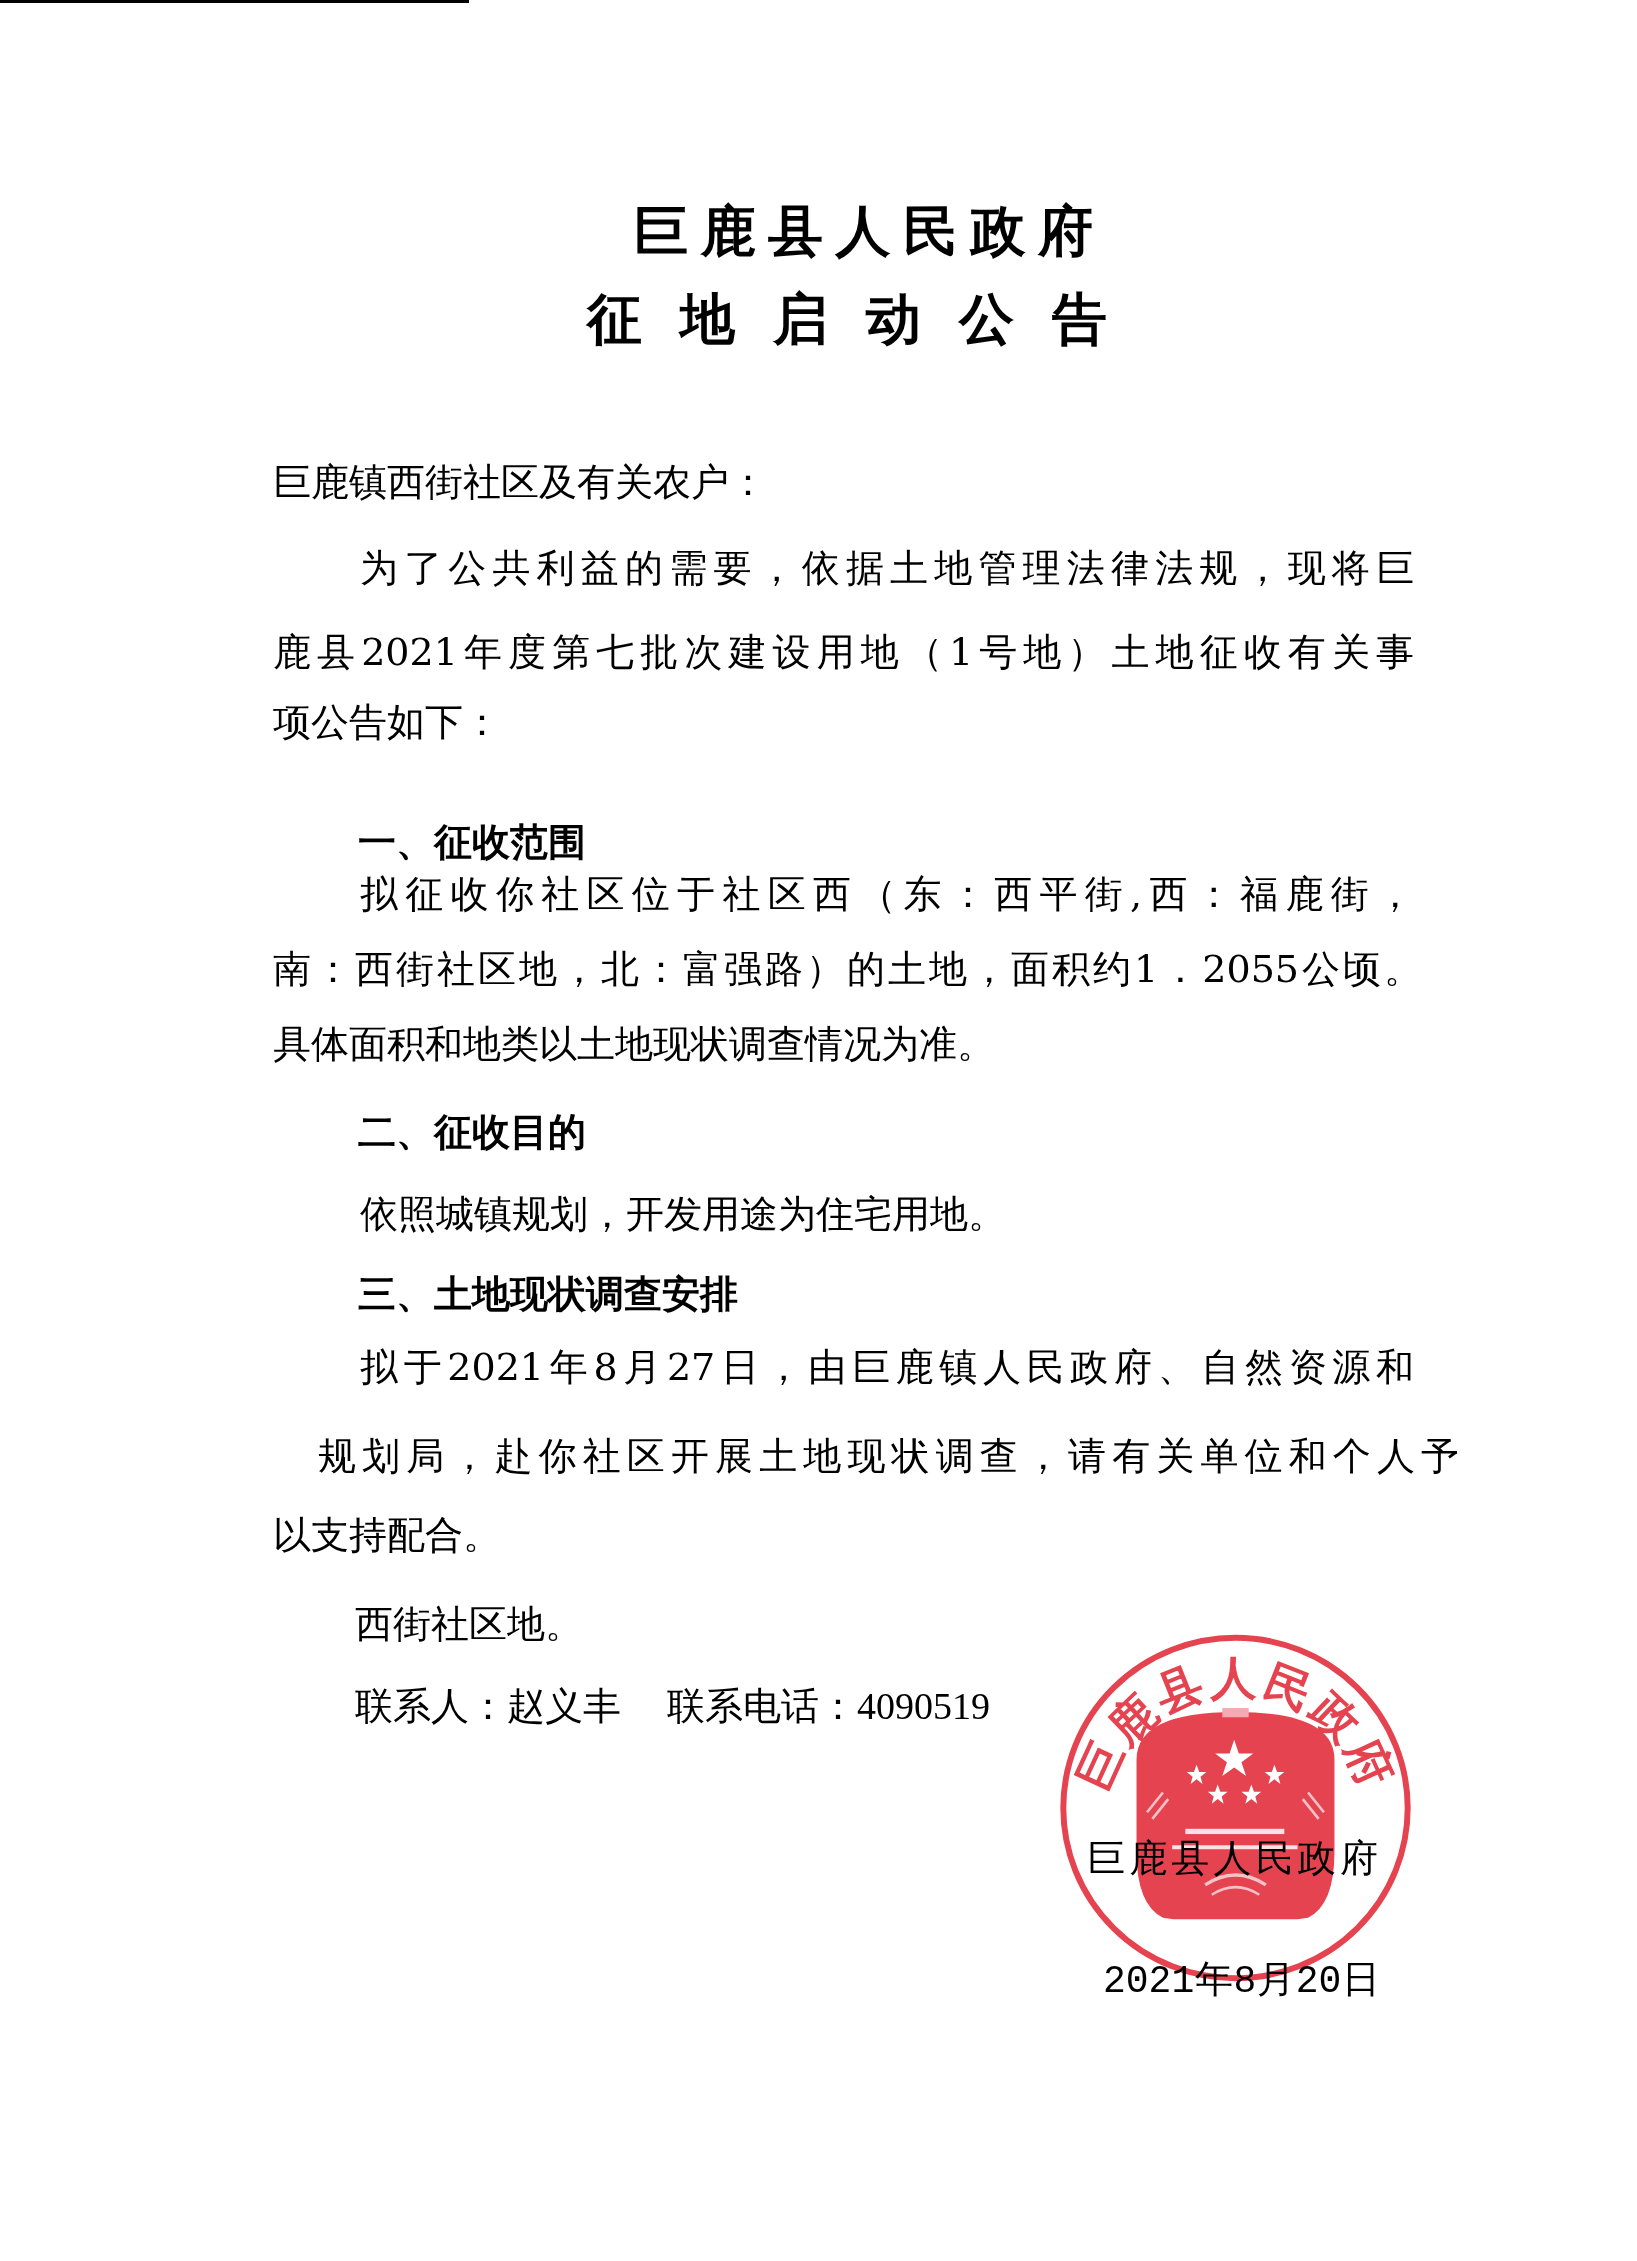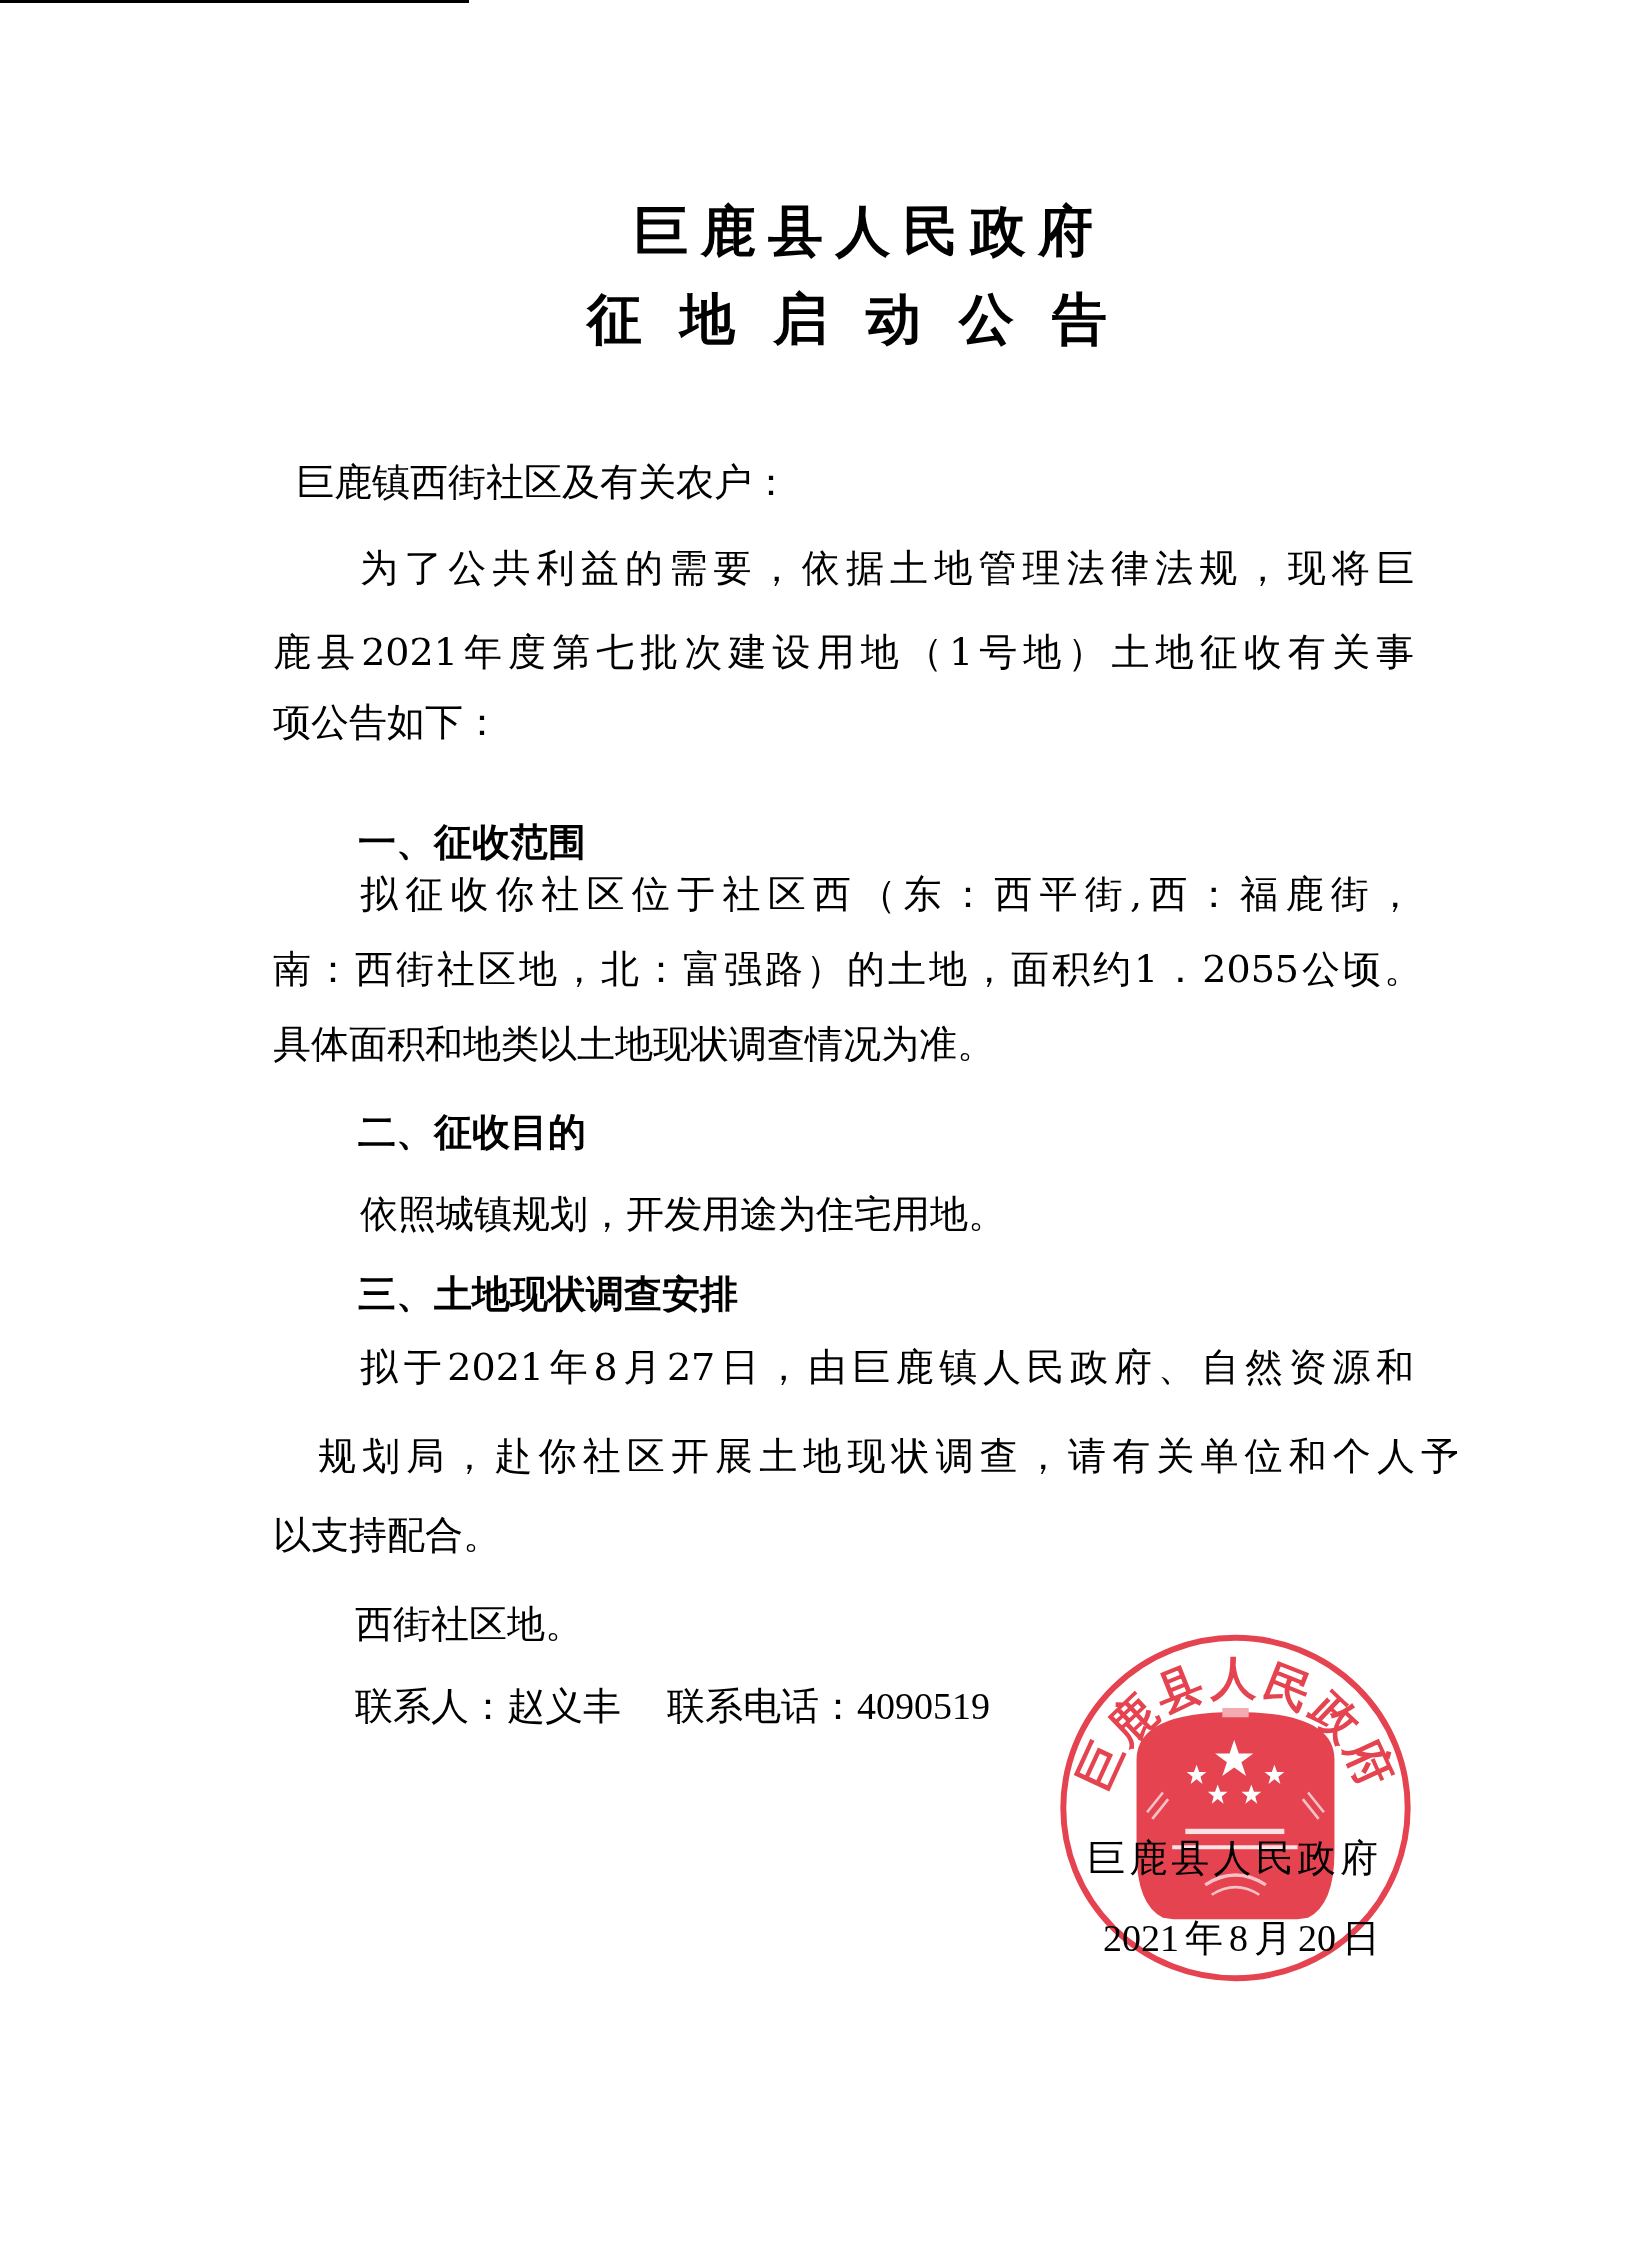--- a/index.html
+++ b/index.html
@@ -15,21 +15,21 @@
   .sig { position: absolute; font-size: 38px; line-height: 44px; white-space: nowrap; text-align: justify; text-align-last: justify; color: #000; }
 </style>
 </head>
 <body>
 
 <div class="scanline"></div>
 
 <div class="title title1">巨鹿县人民政府</div>
 <div class="title title2">征地启动公告</div>
 
-<div class="line" style="left:273px; top:460px;margin-left:23px;">巨鹿镇西街社区及有关农户：</div>
+<div class="line" style="left:273px; top:460px;">巨鹿镇西街社区及有关农户：</div>
 
 <div class="line just" style="left:360px; top:546px; width:1054px;">为了公共利益的需要，依据土地管理法律法规，现将巨</div>
 <div class="line just" style="left:273px; top:630px; width:1141px;">鹿县2021年度第七批次建设用地（1号地）土地征收有关事</div>
 <div class="line" style="left:273px; top:700px;">项公告如下：</div>
 
 <div class="line heading" style="left:358px; top:780px;margin-top:40px;">一、征收范围</div>
 <div class="line just" style="left:360px; top:872px; width:1054px;">拟征收你社区位于社区西（东：西平街,西：福鹿街，</div>
 <div class="line just" style="left:273px; top:947px; width:1149px;">南：西街社区地，北：富强路）的土地，面积约1．2055公顷。</div>
 <div class="line" style="left:273px; top:1022px;text-align:right;">具体面积和地类以土地现状调查情况为准。</div>
 
@@ -70,14 +70,14 @@
     <path d="M 220 380 Q 266 350 312 380" fill="none" stroke="#f7c2c7" stroke-width="5"></path>
     <path d="M 230 395 Q 266 372 302 395" fill="none" stroke="#f7c2c7" stroke-width="4"></path>
     <path d="M 132 270 L 156 240" stroke="#f7c2c7" stroke-width="4"></path>
     <path d="M 140 280 L 164 250" stroke="#f7c2c7" stroke-width="4"></path>
     <path d="M 400 270 L 376 240" stroke="#f7c2c7" stroke-width="4"></path>
     <path d="M 392 280 L 368 250" stroke="#f7c2c7" stroke-width="4"></path>
   </g>
 </svg>
 
 <div class="sig" style="left:1087px; top:1836px; width:291px;">巨鹿县人民政府</div>
-<div class="sig" style="left:1103px; top:1916px; width:277px; font-family:Liberation Serif, serif;">2021年8月20日</div>
+<div class="sig" style="left:1103px; top:1960px; width:277px; font-family:Liberation Mono, monospace;">2021年8月20日</div>
 
 
 </body></html>

